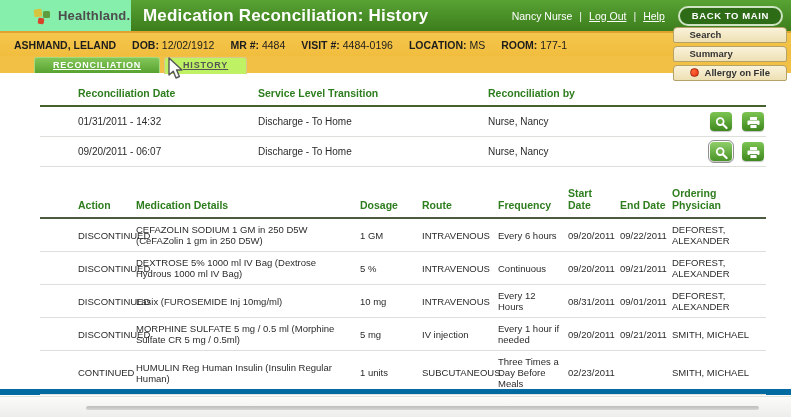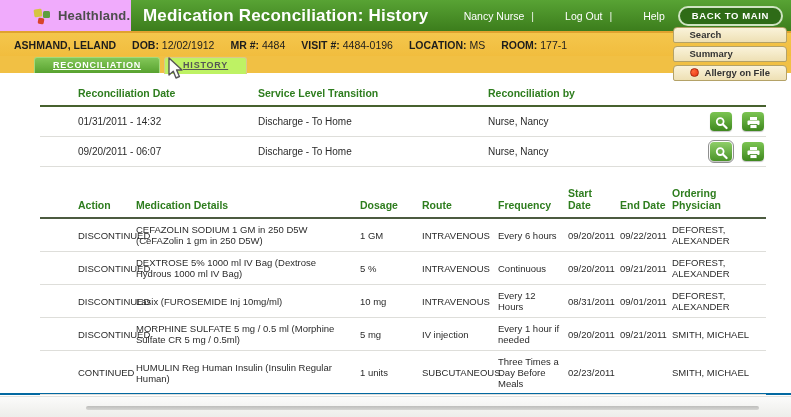--- a/index.html
+++ b/index.html
@@ -2,26 +2,26 @@
 <html><head>
 <meta charset="utf-8">
 <style>
   * { margin:0; padding:0; box-sizing:border-box; }
   html,body { width:791px; height:417px; }
   body { font-family:"Liberation Sans", sans-serif; background:#fff; position:relative; overflow:hidden; }
   .screen { width:791px; height:417px; position:relative; background:#fff; }
 
   
   .topbar { display:flex; height:31px; }
-  .logo-block { width:131px; background:#f0abfc; display:flex; align-items:center; padding-left:32px; gap:6px; }
+  .logo-block { width:131px; background:#86efac; display:flex; align-items:center; padding-left:32px; gap:6px; }
   .logo-text { font-size:13px; font-weight:bold; color:#4d4d4d; letter-spacing:0.2px; }
   .greenbar { flex:1; background:linear-gradient(#58a334,#3c7d1c); display:flex; align-items:center; padding:0 8px 0 12px; }
   .page-title { font-size:17px; font-weight:bold; color:#fff; letter-spacing:0.2px; flex:0 0 auto; }
   .user-links { margin-left:auto; display:flex; align-items:center; gap:7px; color:#fff; font-size:10.5px; }
-  .user-links a { color:#fff; cursor:pointer;margin-left:24px; }
+  .user-links a { color:#fff; text-decoration:underline; cursor:pointer; }
   .sep { opacity:0.9; }
   .back-btn { margin-left:6px; background:#2e6b17; color:#fff; border:2px solid #cfe4c2; border-radius:10px; font-size:9.5px; font-weight:bold; letter-spacing:0.6px; padding:2px 12px 3px; font-family:"Liberation Sans",sans-serif; cursor:pointer; }
 
   
   .patientbar { height:25px; background:linear-gradient(#f4c64c,#f1bd3e); border-top:2px solid #e0a22f; display:flex; align-items:center; gap:16px; padding-left:14px; font-size:10.5px; color:#1d1d1d; }
   .patientbar .pname { font-weight:bold; }
   .patientbar .lbl { font-weight:bold; }
   .patientbar .grp { white-space:nowrap; }
 
   
@@ -29,21 +29,21 @@
   .qtab { background:linear-gradient(#faf3da,#eee0b4); border:1px solid #b4a267; border-radius:4px 4px 2px 2px; font-size:9.5px; font-weight:bold; color:#333; padding:1px 16px 2px; display:flex; align-items:center; gap:6px; cursor:pointer; }
   .allergy-dot { width:9px; height:9px; border-radius:50%; background:radial-gradient(circle at 35% 35%, #ff6a3a,#e72f10); border:1px solid #a8280e; display:inline-block; }
 
   
   .tabstrip { height:17px; background:#f1c044; display:flex; align-items:flex-end; padding-left:34px; gap:4px; }
   .tab { font-size:9px; font-weight:bold; letter-spacing:0.8px; padding:2px 18px 3px; border-radius:3px 3px 0 0; cursor:pointer;text-decoration:underline; }
   .tab-recon { background:linear-gradient(#83c758,#58a230); color:#fff; border:1px solid #a4da7c; border-bottom:none; }
   .tab-history { background:#bef264; color:#555; border:1px solid #d9c88c; border-bottom:none; margin-bottom:-1px; padding-bottom:4px; position:relative; z-index:2; }
 
   
-  .content { background:#fff; height:322px; padding:10px 25px 0 40px; border-bottom:2px solid #0369a1; }
+  .content { background:#fff; height:322px; padding:10px 25px 0 40px; border-bottom:6px solid #0369a1; }
   table { border-collapse:collapse; width:726px; table-layout:fixed; }
   th { text-align:left; color:#2e7d1e; font-size:10.5px; font-weight:bold; padding:4px 4px 6px 0; vertical-align:bottom; }
   td { font-size:9.5px; color:#2b2b2b; padding:5px 6px 5px 0; vertical-align:middle; }
   .t1 thead tr { border-bottom:2px solid #47612e; }
   .t1 tbody tr { border-bottom:1px solid #dededa; }
   .t1 td { font-size:10px; padding-top:5px; padding-bottom:5px; }
   .t1 .c1, .t2 .c1 { padding-left:38px; }
   .t2 { margin-top:16px; }
   .t2 thead tr { border-bottom:2px solid #4c5b40; }
   .t2 tbody tr { border-bottom:1px solid #dededa; }

